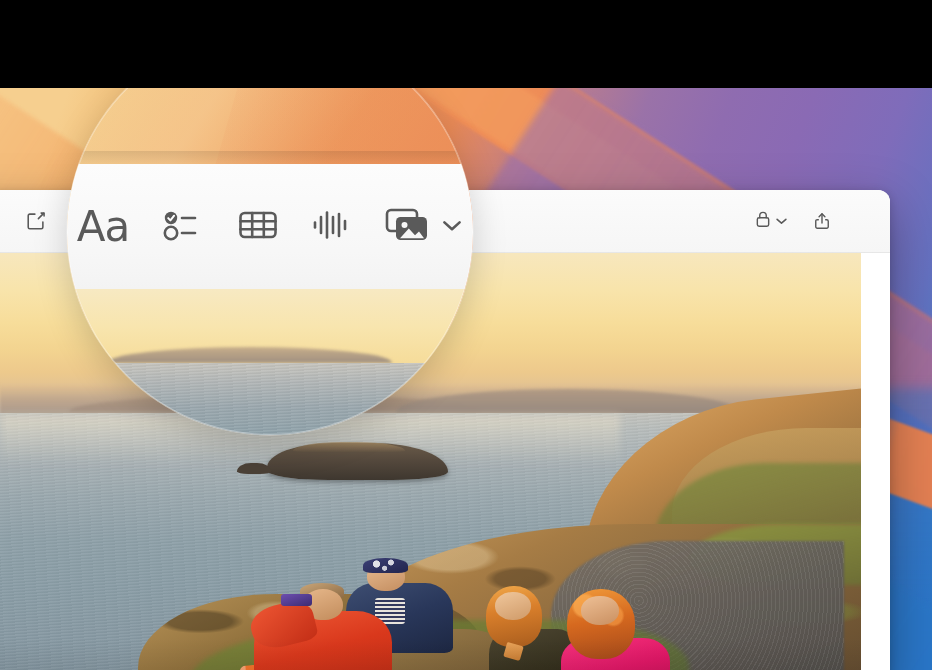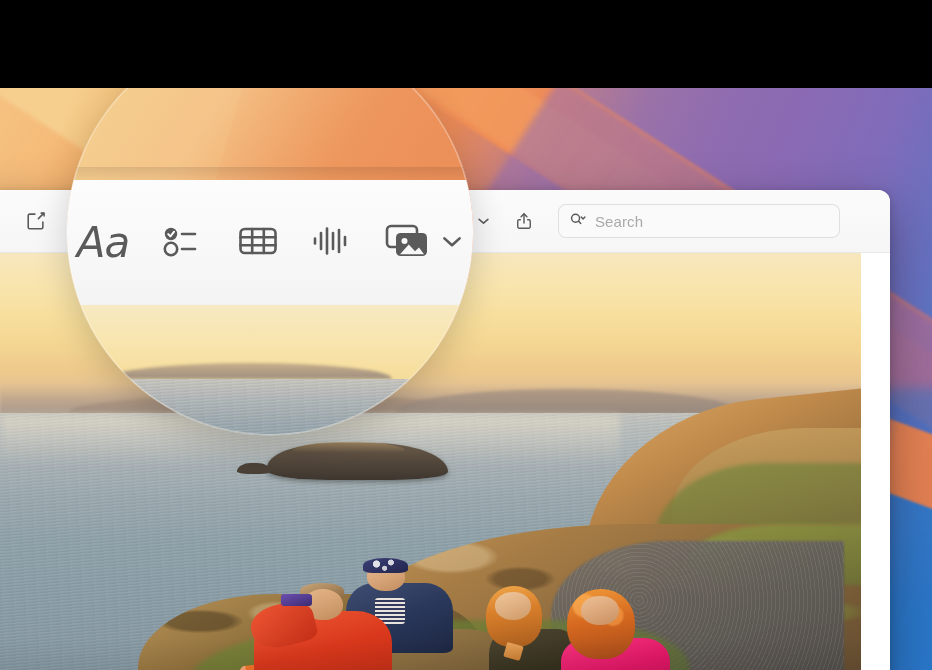--- a/index.html
+++ b/index.html
@@ -322,21 +322,21 @@
   }
 
   
   .lens {
     position:absolute; left:67px; top:29px; width:406px; height:406px;
     border-radius:50%;
     overflow:hidden;
     box-shadow:0 0 0 .5px rgba(255,255,255,.45), 0 10px 34px rgba(0,0,0,.18);
   }
   .lens-inner {
-    position:absolute; left:0; top:16px; width:406px; height:406px;font-style:italic;
+    position:absolute; left:0; top:0; width:406px; height:406px;
   }
   
   .lens-wall {
     position:absolute; left:-140px; top:-60px; width:820px; height:360px;
     background:
       linear-gradient(122deg,
         #f3d192 0%, #f3d192 16%,
         #f1c27d 26%,
         #efab68 38%,
         #ee9d5f 48%,
@@ -462,30 +462,20 @@
         <div class="tb-btn" title="Share">
           <span>
             <svg width="20" height="22" viewBox="0 0 24 24">
               <path class="ico" d="M7.6 10.4H6.3A1.8 1.8 0 0 0 4.5 12.2v6.6a1.8 1.8 0 0 0 1.8 1.8h11.4a1.8 1.8 0 0 0 1.8-1.8v-6.6a1.8 1.8 0 0 0-1.8-1.8h-1.3"></path>
               <path class="ico" d="M12 14.3V3.6"></path>
               <path class="ico" d="M8.5 6.9 12 3.4l3.5 3.5"></path>
             </svg>
           </span>
         </div>
 
-        <div class="search-field">
-          <span>
-            <svg width="19" height="16" viewBox="0 0 22 16">
-              <circle class="ico" cx="7.6" cy="7.1" r="4.6"></circle>
-              <path class="ico" d="M11.1 10.6 13.6 13.2"></path>
-              <path class="ico" d="M14.2 5.8 16.3 8 18.4 5.8"></path>
-            </svg>
-          </span>
-          <span class="search-ph">Search</span>
-        </div>
 
       </div>
     </div>
 
     <div class="photo-wrap">
       <div class="photo">
         <div class="p-sky"></div>
         <div class="p-hills"></div>
         <div class="p-hill-a"></div>
         <div class="p-hill-b"></div>

